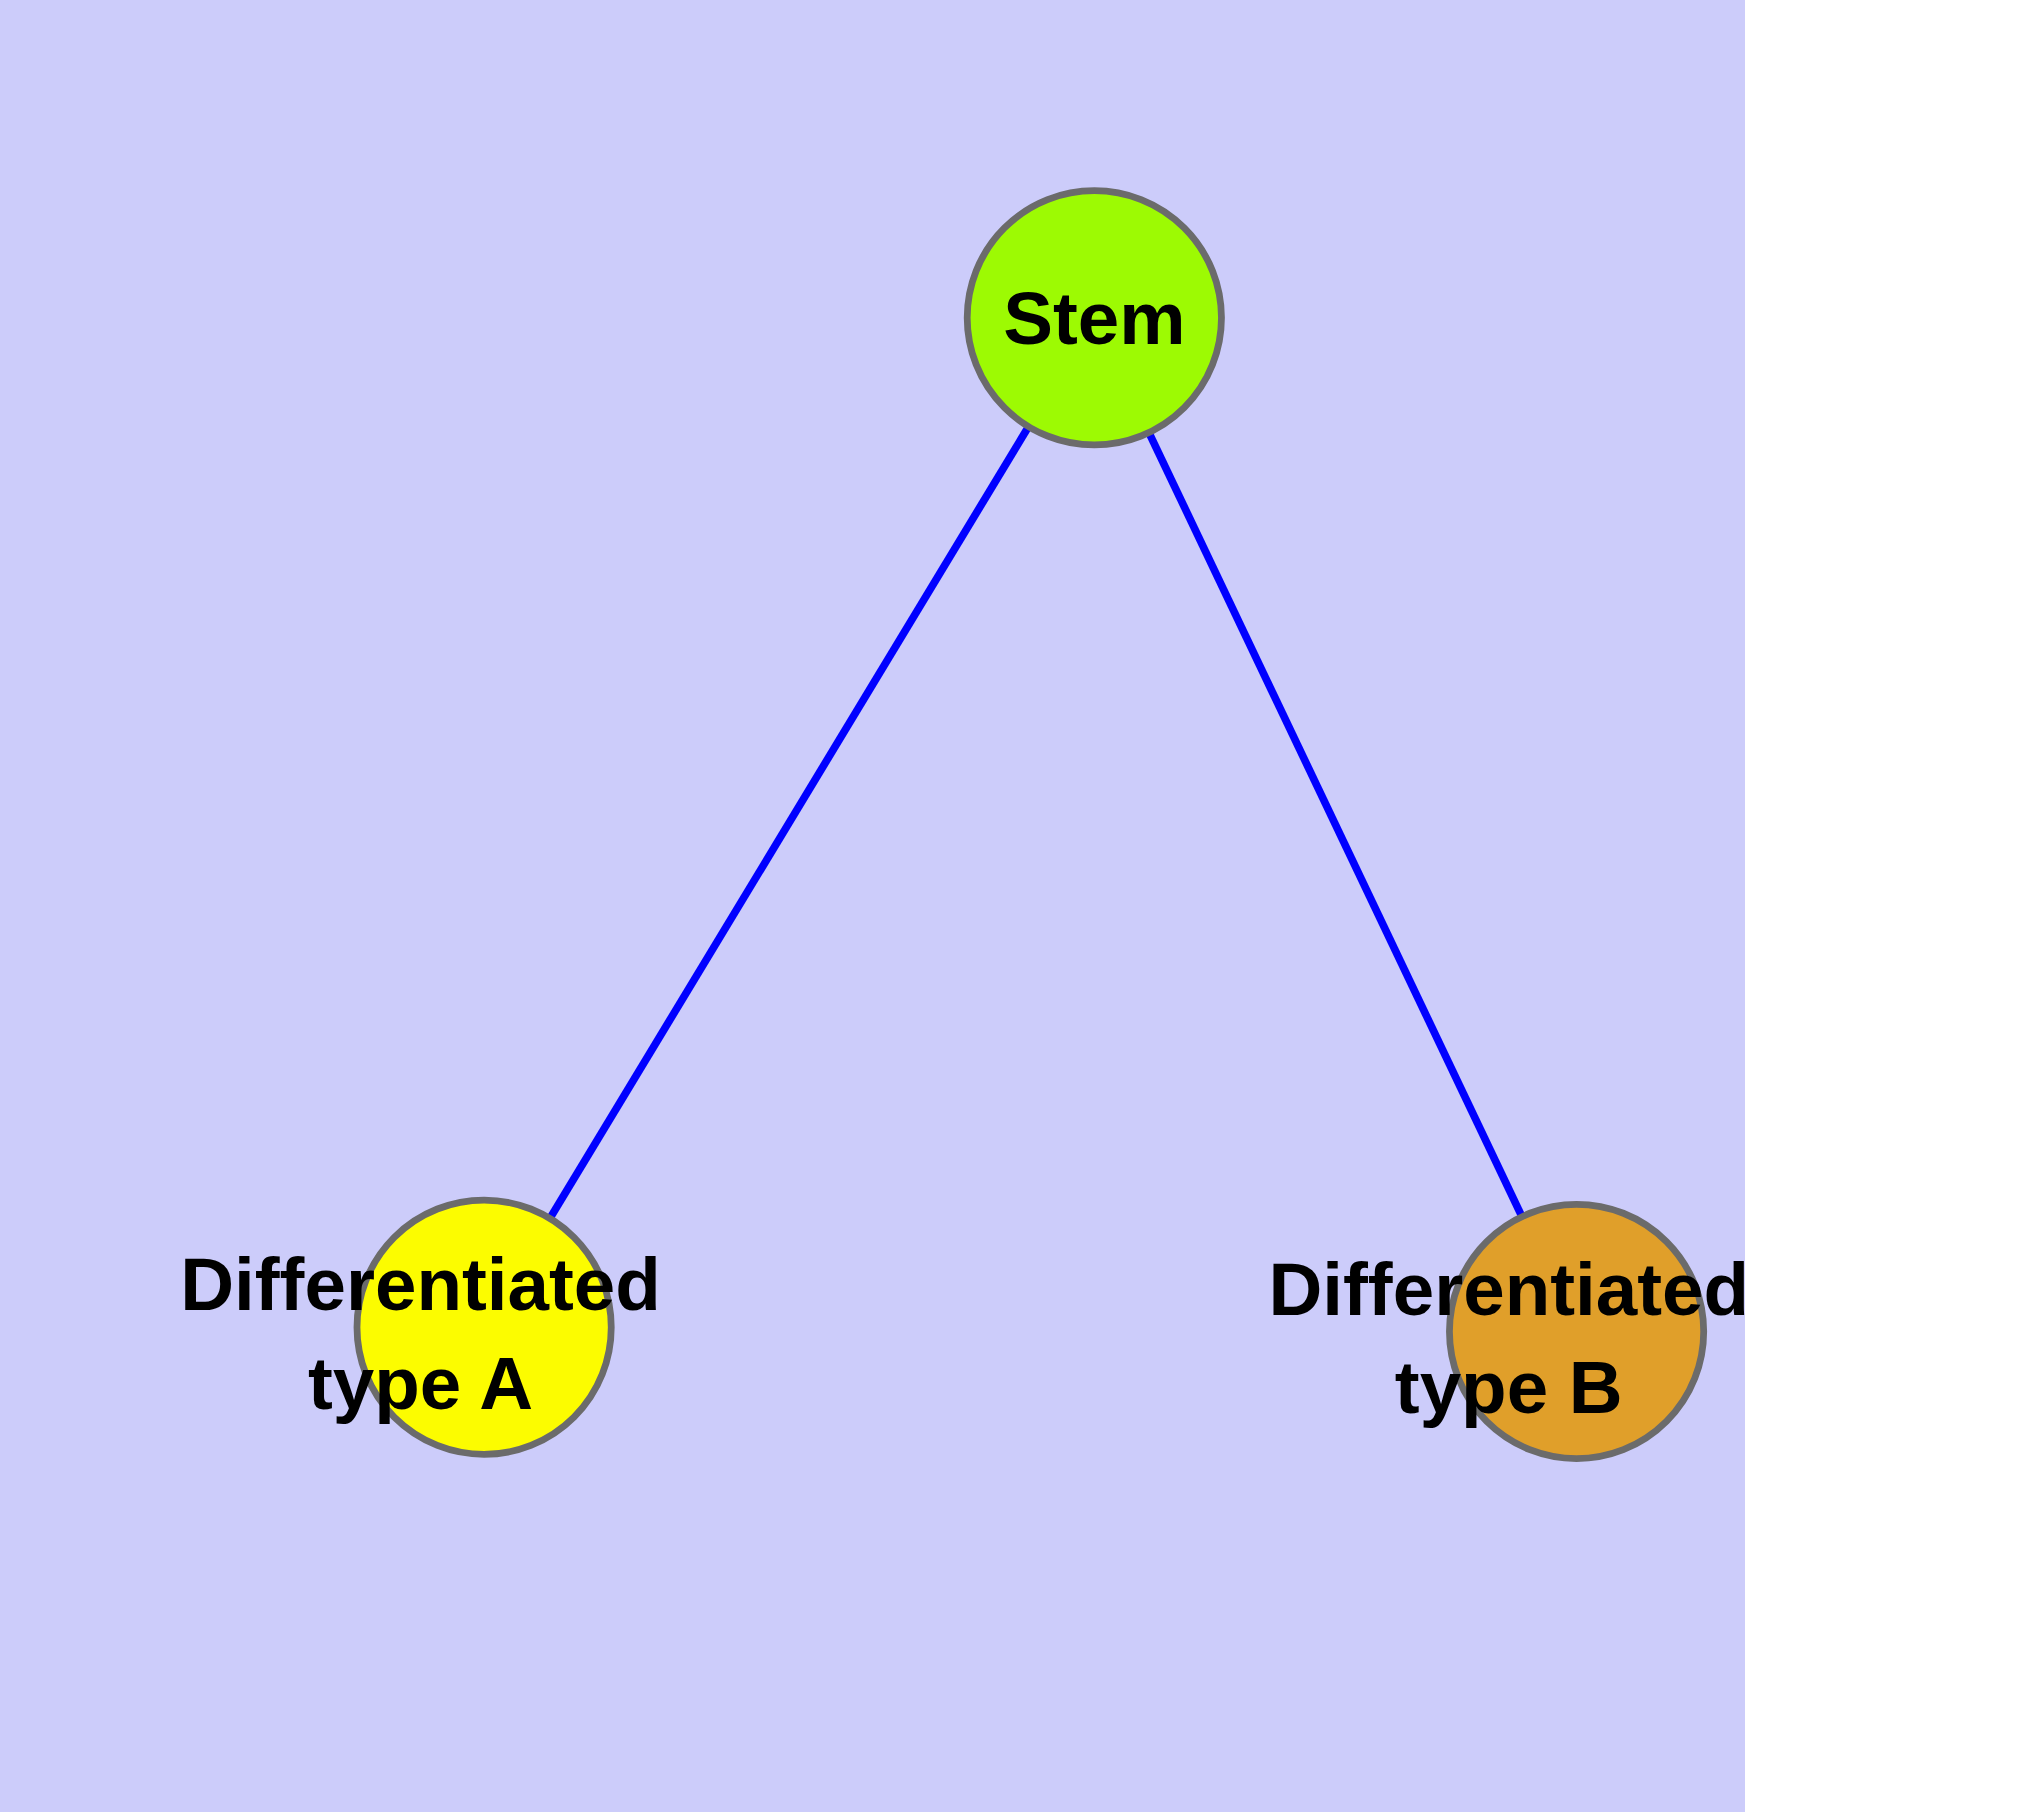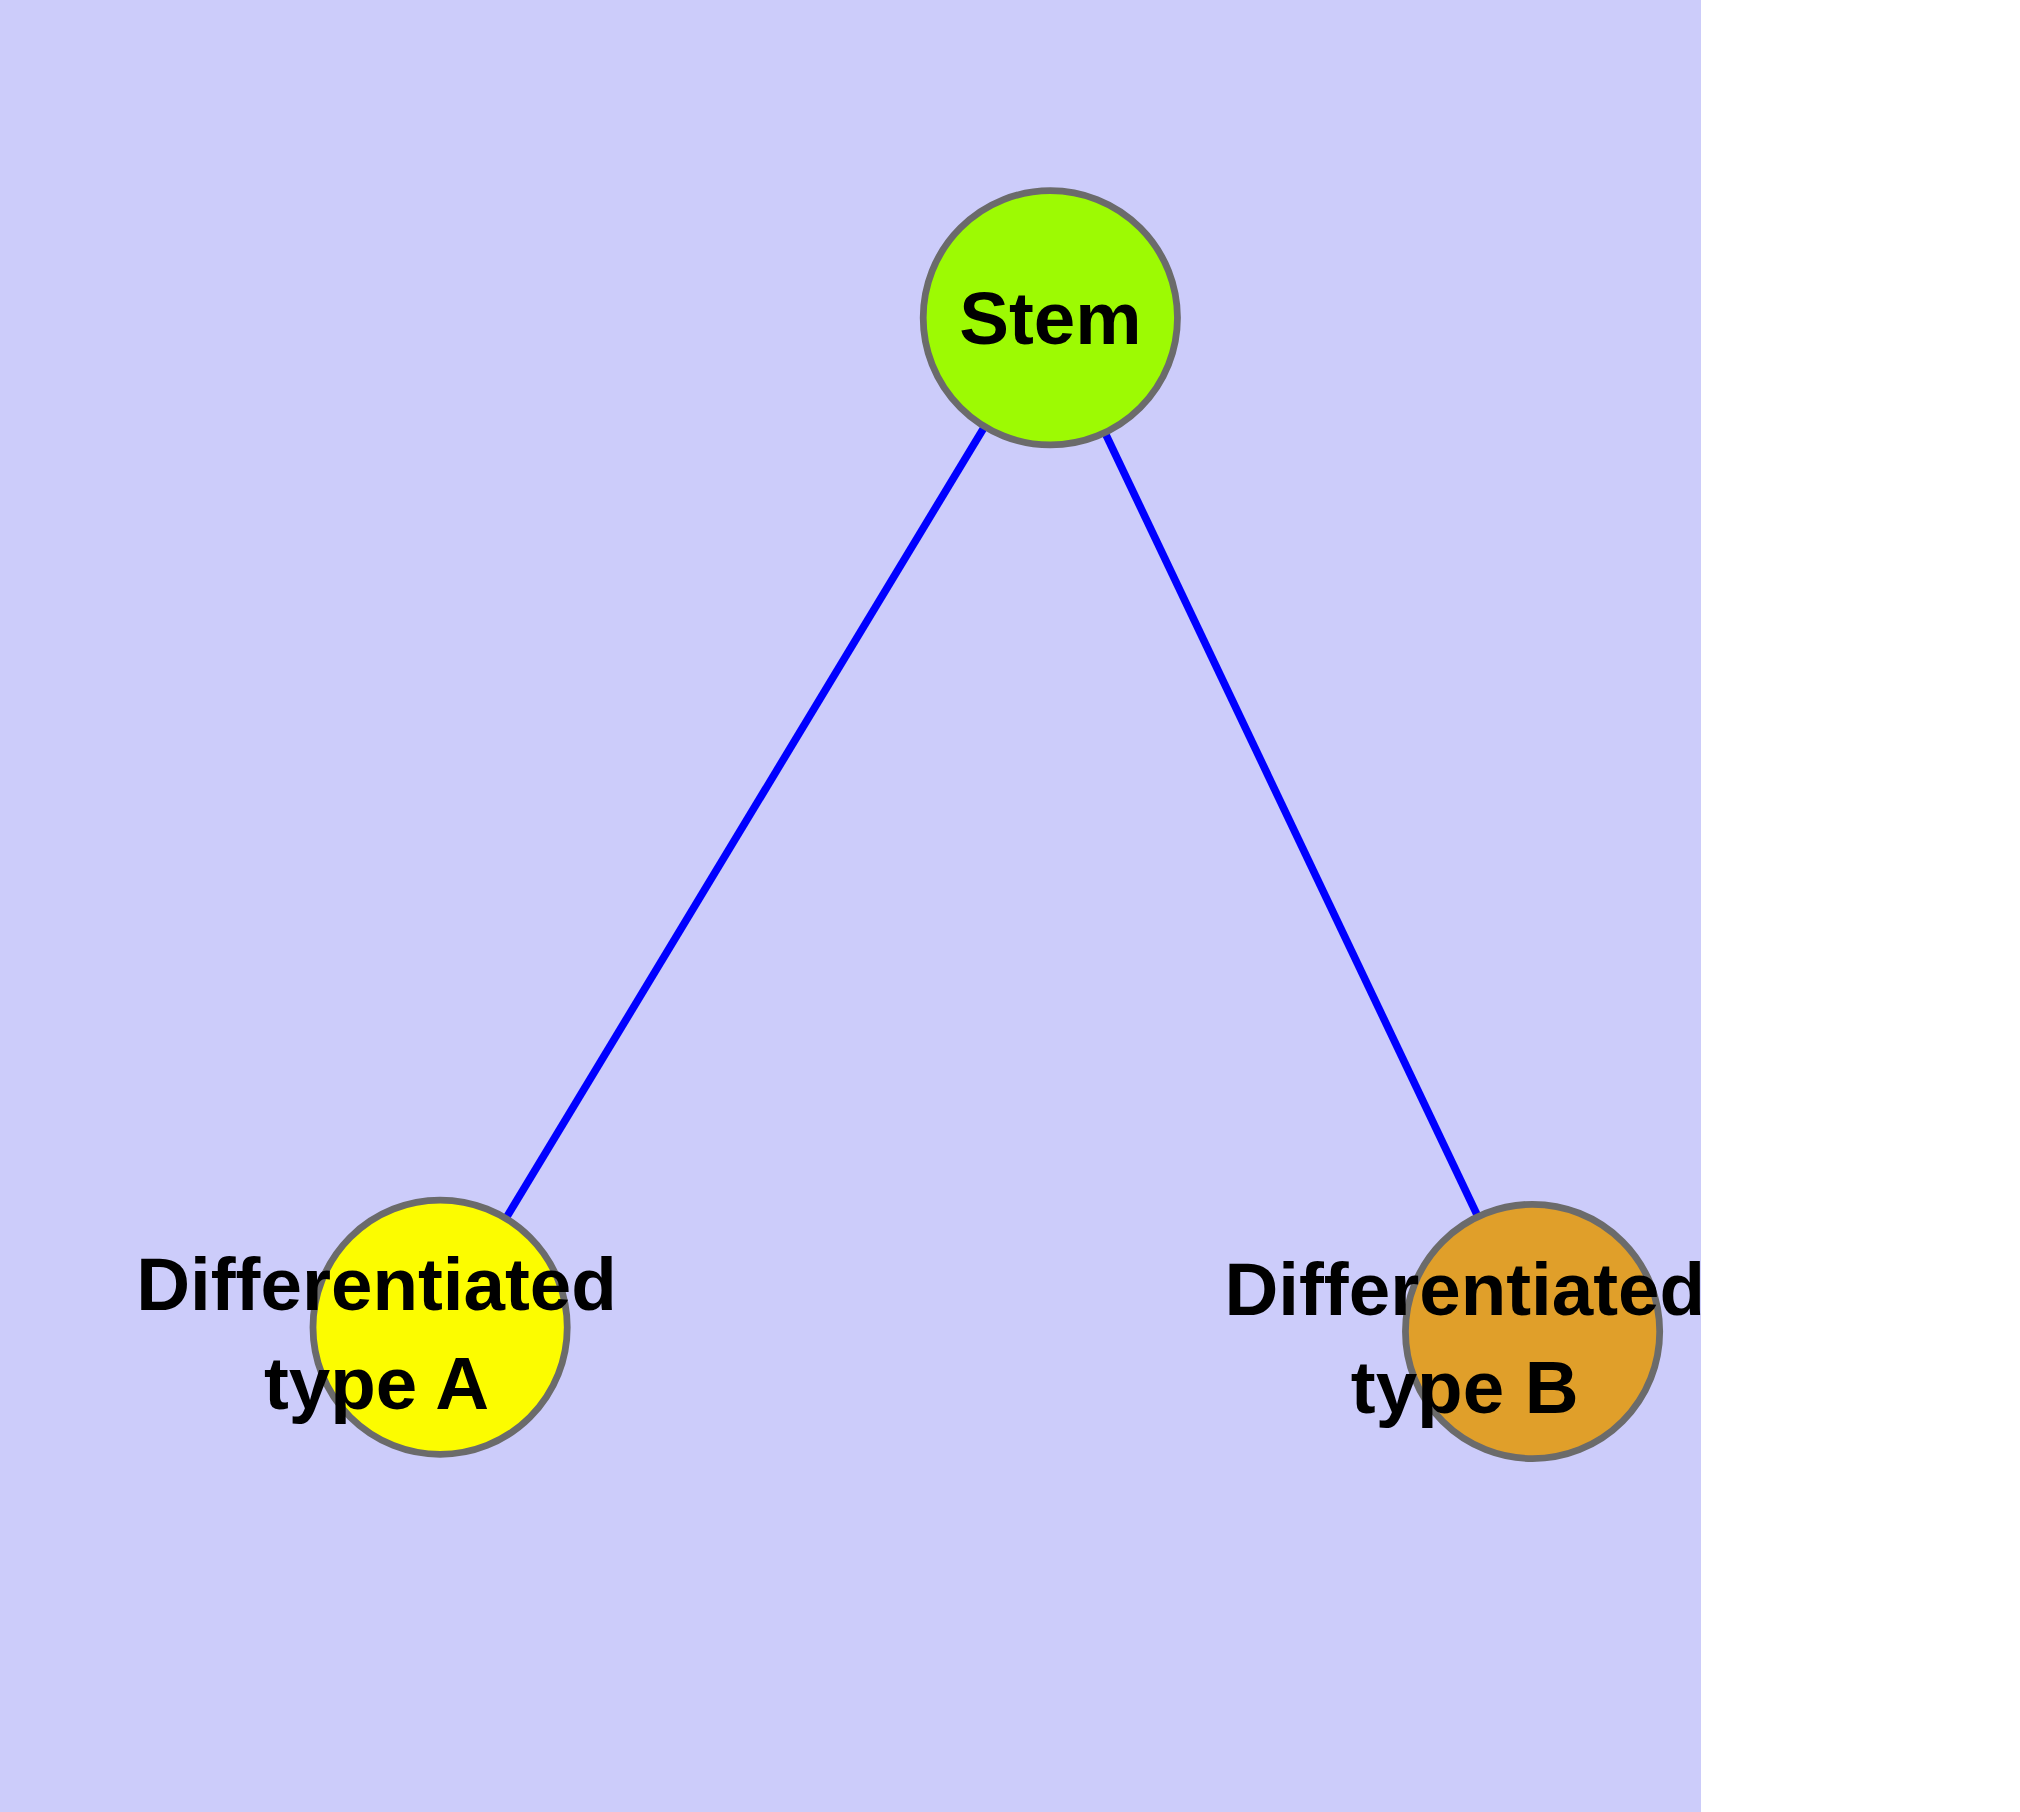--- a/index.html
+++ b/index.html
@@ -6,20 +6,21 @@
     margin: 0;
     padding: 0;
     background: #ffffff;
   }
   #graph-root {
     position: relative;
     width: 1701px;
     height: 1812px;
     overflow: hidden;
     font-family: "Liberation Sans", sans-serif;
+    padding-left: 44px;
   }
   #graph-svg {
     display: block;
     width: 2021px;
     height: 1812px;
   }
   .node-label {
     font-family: "Liberation Sans", sans-serif;
     font-weight: bold;
     font-size: 88px;

